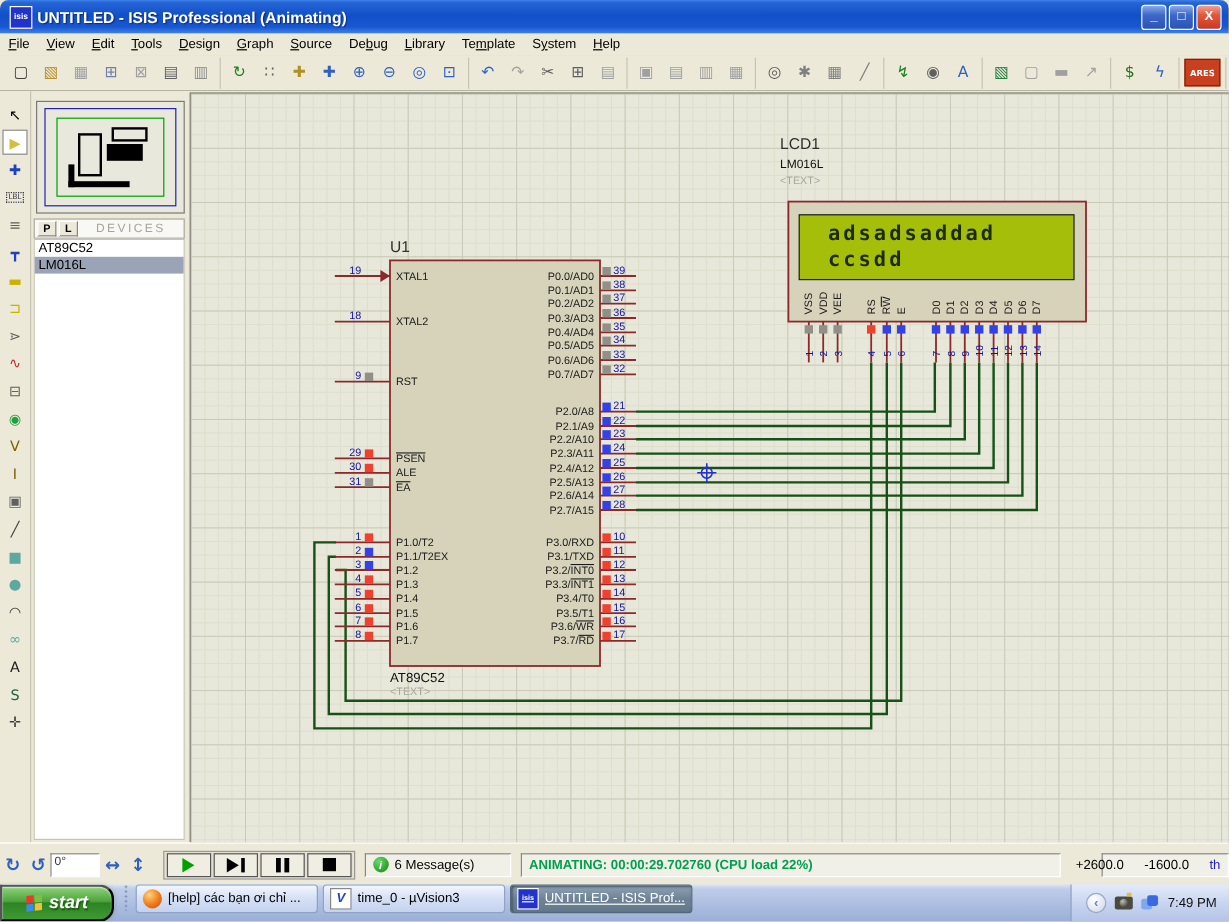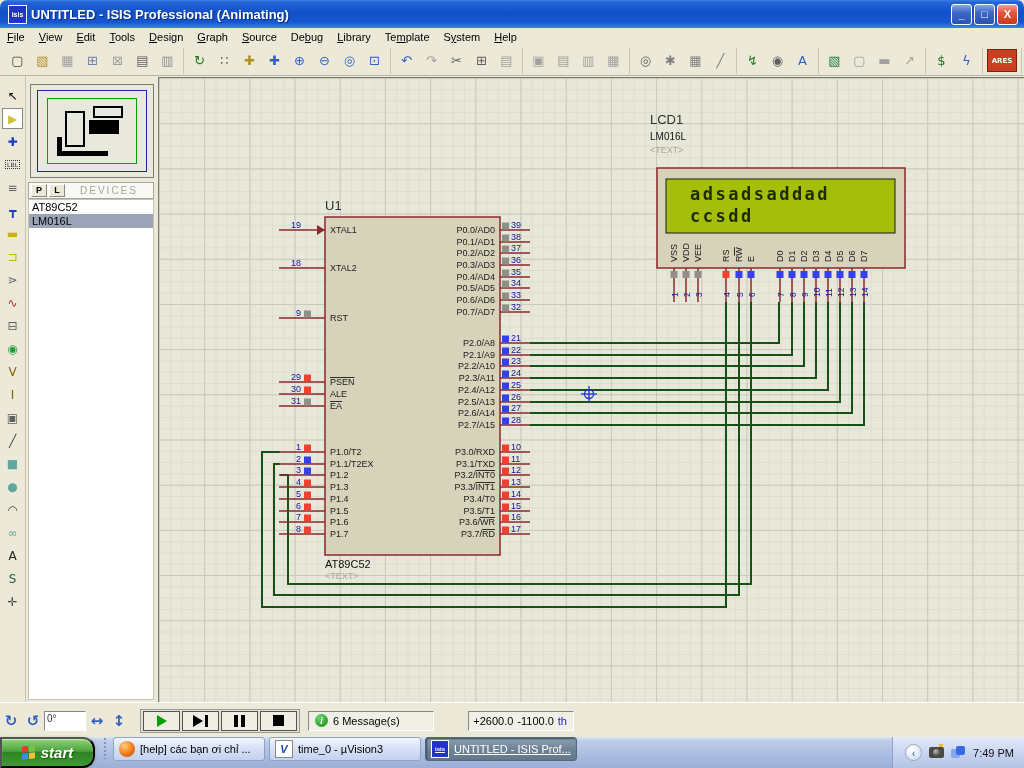--- a/index.html
+++ b/index.html
@@ -80,21 +80,21 @@
   .bar{width:3px;height:12px;background:#000;margin-left:2px;}
   .pausebars{display:flex;gap:3px;}
   .pausebars div{width:4px;height:12px;background:#000;}
   .stopsq{width:11px;height:11px;background:#000;}
   .sunken{border:1px solid;border-color:#888 #fff #fff #888;background:#F1F0E6;height:18px;
     display:flex;align-items:center;padding:0 6px;}
   #msg-panel{width:112px;margin-left:8px;}
   .info-dot{width:13px;height:13px;border-radius:50%;background:radial-gradient(circle at 35% 30%,#6FD66F,#0A8A0A);
     color:#fff;font-size:9px;font-weight:bold;font-style:italic;display:flex;align-items:center;justify-content:center;margin-right:5px;}
   #anim-panel{width:452px;margin-left:8px;color:#00A050;font-weight:bold;}
-  #coord-panel{width:92px;margin-left:34px;justify-content:flex-end;gap:4px;color:#000;}
+  #coord-panel{width:92px;margin-left:34px;justify-content:flex-end;gap:17px;color:#000;}
   #coord-unit{color:#2222CC;}
   
   #taskbar{left:0;top:737px;width:1024px;height:38px;
     background:linear-gradient(180deg,#DCE5F7 0%,#BFCDE9 10%,#A9BBDF 50%,#93A8D2 100%);
     display:flex;align-items:flex-start;}
   #startbtn{height:31px;width:95px;border-radius:0 12px 12px 0;
     background:linear-gradient(180deg,#8FD37C 0%,#4EA33C 45%,#2E8324 50%,#3F9A31 100%);
     display:flex;align-items:center;justify-content:center;gap:5px;
     box-shadow:inset 0 1px 1px #C8F0B8, 1px 0 3px #44662233;}
   #startbtn span{color:#fff;font-size:15px;font-weight:bold;font-style:italic;text-shadow:1px 1px 1px #1A5A10;}
@@ -521,23 +521,26 @@
         </div>
       </button>
     <button class="sim-btn">
         <div class="stopsq"></div>
       </button>
   </div>
   <div class="sunken" id="msg-panel">
     <div class="info-dot">i</div>
     <span>6 Message(s)</span>
   </div>
+  <div class="sunken" id="anim-panel">
+    <span>ANIMATING: 00:00:29.702760 (CPU load 22%)</span>
+  </div>
   <div class="sunken" id="coord-panel">
     <span>+2600.0</span>
-    <span>-1100.0</span>
+    <span>-1600.0</span>
     <span id="coord-unit">th</span>
   </div>
 </div>
 
 <div class="abs" id="taskbar">
   <button id="startbtn">
     <div class="flag">
         <i></i>
         <i></i>
         <i></i>

